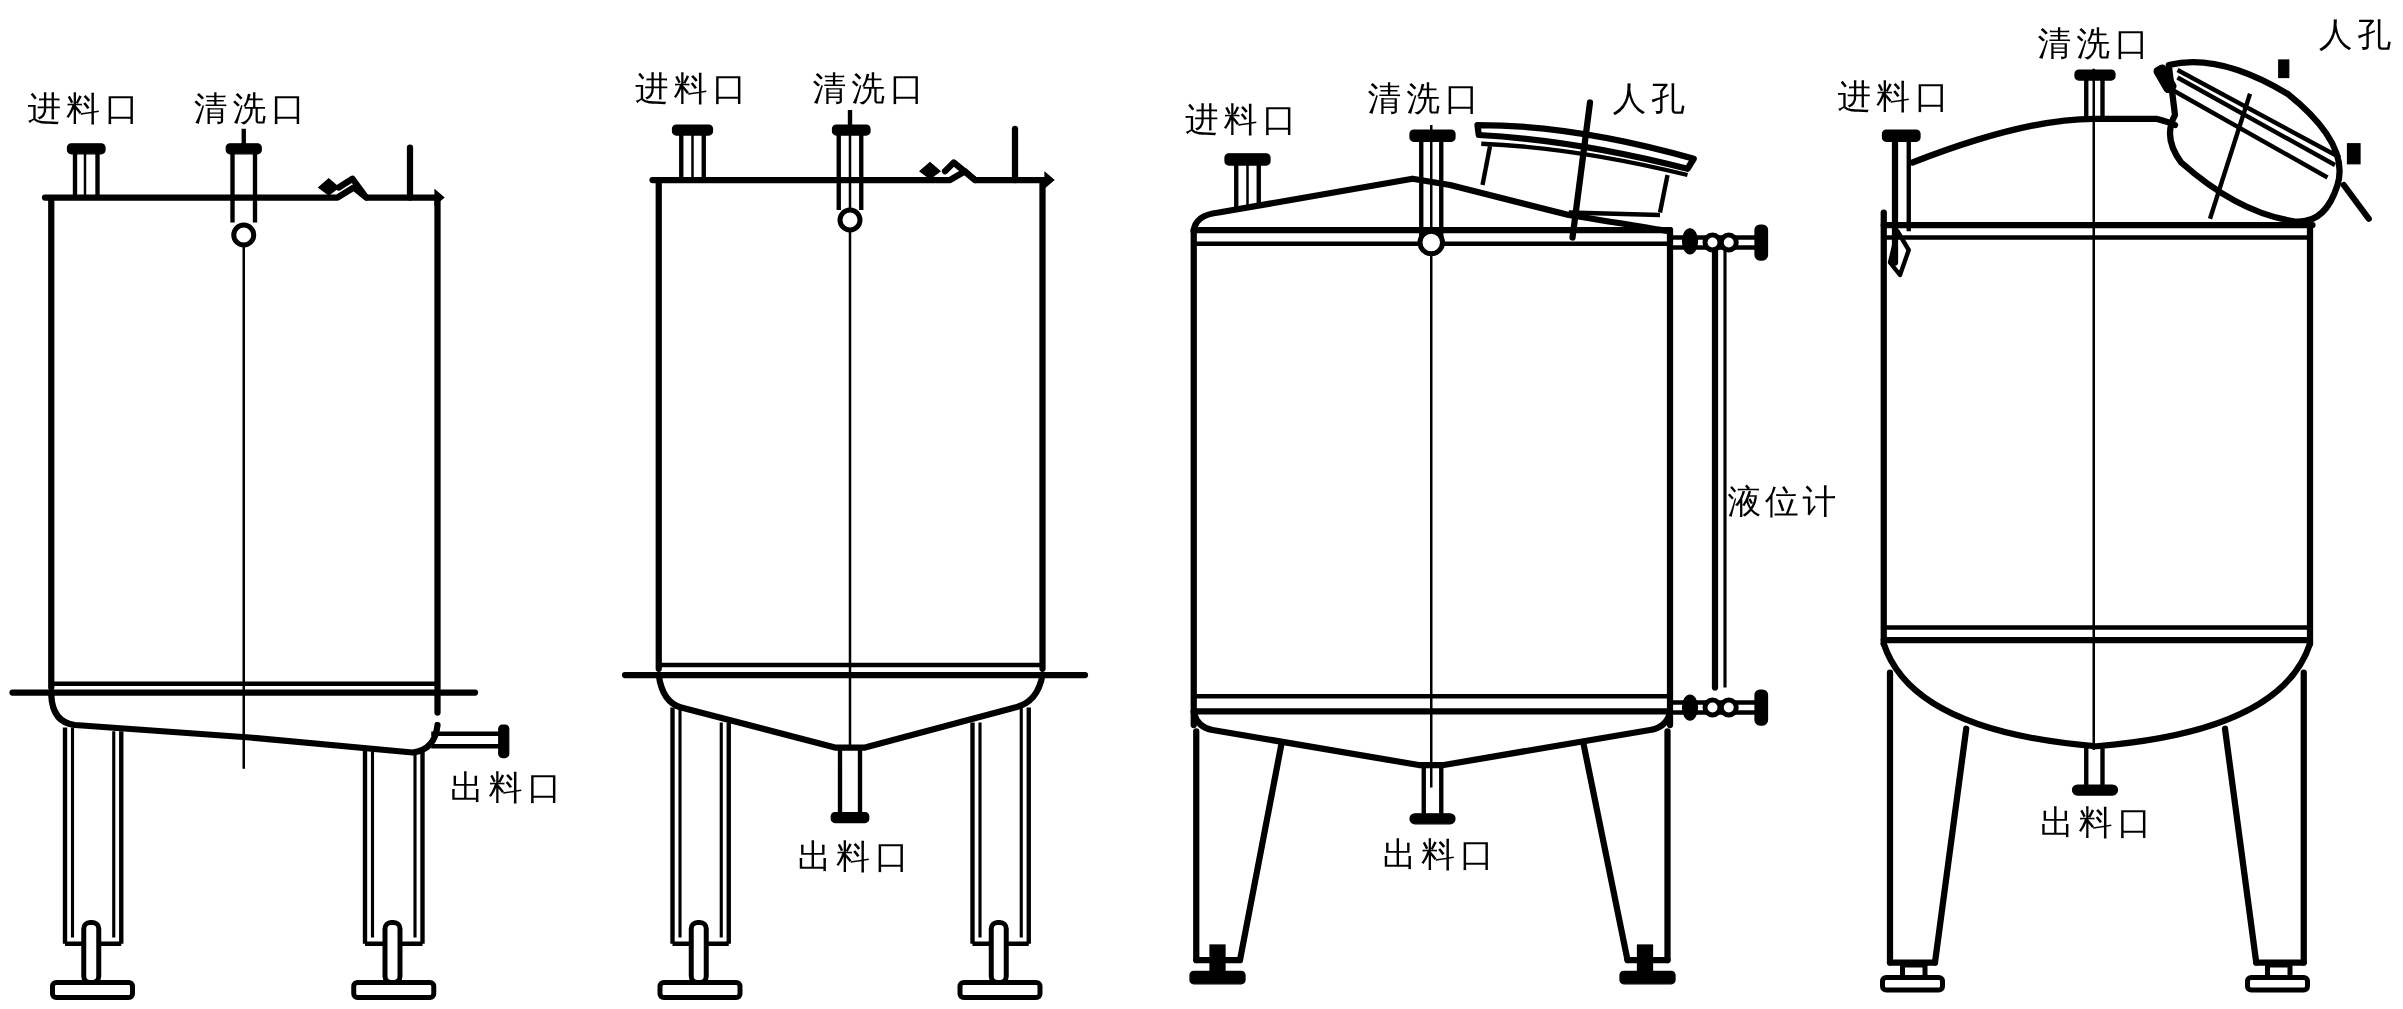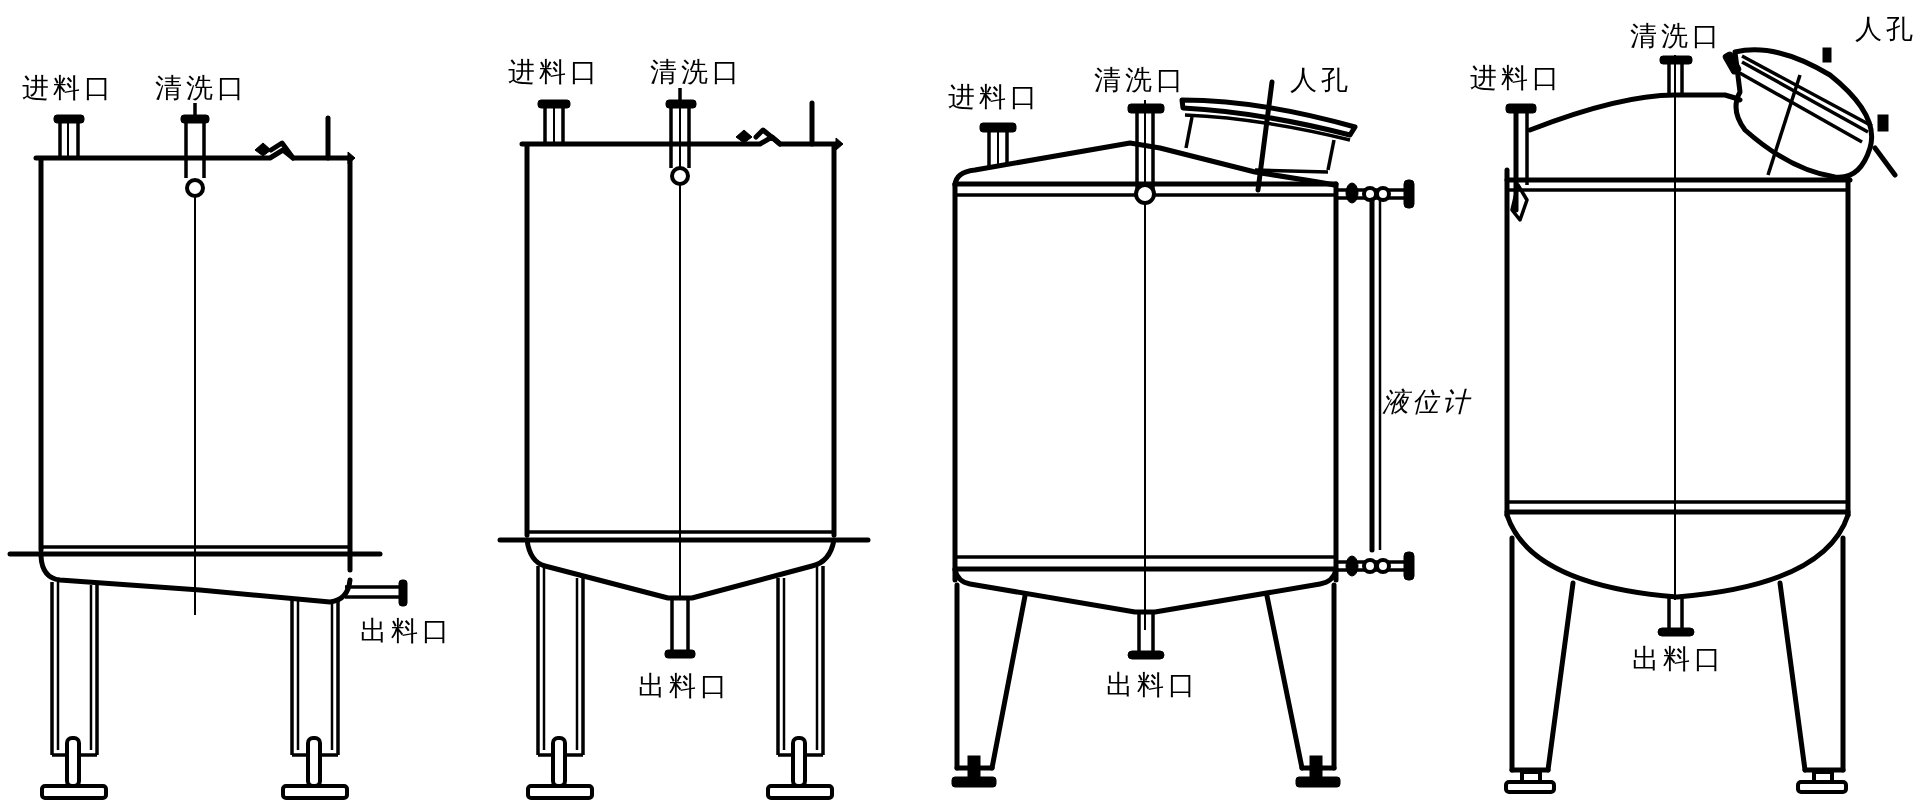--- a/index.html
+++ b/index.html
@@ -7,21 +7,21 @@
   #canvas { position: absolute; left: 0; top: 0; width: 1922px; height: 807px; }
   .lbl {
     position: absolute;
     font-family: "DejaVu Serif", "Liberation Serif", serif;
     font-size: 27px;
     color: #000;
     letter-spacing: 4px;
     white-space: nowrap;
     line-height: 1;
   }
-  .lbl.v { letter-spacing: 3px; font-style: italic; }
+  .lbl.v { letter-spacing: 3px; }
   svg .thick { stroke: #000; stroke-width: 5; fill: none; stroke-linejoin: round; stroke-linecap: round; }
   svg .med { stroke: #000; stroke-width: 3.5; fill: none; stroke-linejoin: round; }
   svg .thin { stroke: #000; stroke-width: 2.5; fill: none; }
   svg .hair { stroke: #000; stroke-width: 2; fill: none; }
   svg .solid { fill: #000; stroke: #000; stroke-width: 1; }
   svg .hollow { fill: #fff; stroke: #000; stroke-width: 4; }
 </style>
 </head>
 <body>
 

